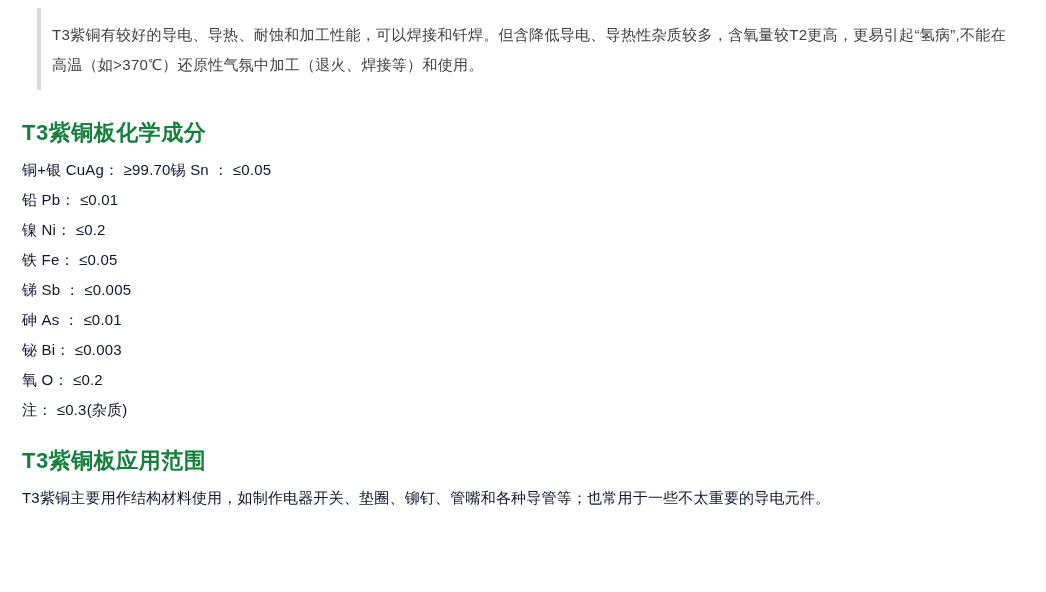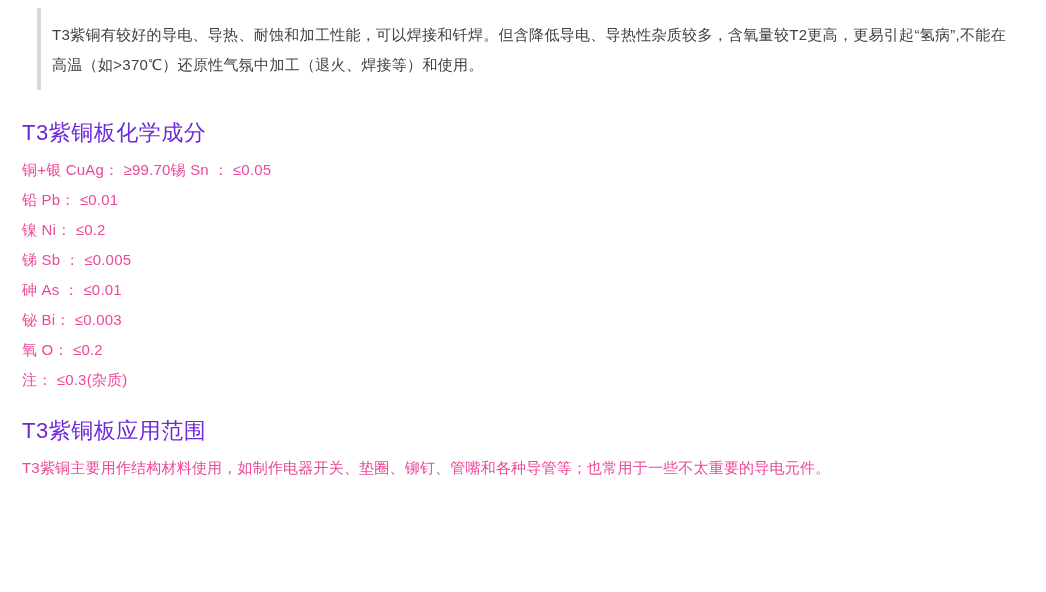--- a/index.html
+++ b/index.html
@@ -25,47 +25,48 @@
   }
   .note p {
     font-size: 15px;
     line-height: 30px;
     color: #3f3f3f;
     letter-spacing: 0.3px;
   }
   .section-heading {
     font-size: 22px;
     line-height: 26px;
-    font-weight: 400;
-    color: #6d28d9;
+    font-weight: 700;
+    color: #15803d;
     margin: 30px 0 16px 0;
     letter-spacing: 0.5px;
   }
   .line {
     font-size: 15px;
     line-height: 16px;
     margin-bottom: 14px;
-    color: #ec4899;
+    color: #0f172a;
     letter-spacing: 0.2px;
   }
 </style>
 </head>
 <body>
 
 <div class="page">
 
   <blockquote class="note">
     <p>T3紫铜有较好的导电、导热、耐蚀和加工性能，可以焊接和钎焊。但含降低导电、导热性杂质较多，含氧量较T2更高，更易引起“氢病”,不能在高温（如&gt;370℃）还原性气氛中加工（退火、焊接等）和使用。</p>
   </blockquote>
 
   <h2 class="section-heading">T3紫铜板化学成分</h2>
 
   <p class="line">铜+银 CuAg： ≥99.70锡 Sn ： ≤0.05</p>
   <p class="line">铅 Pb： ≤0.01</p>
   <p class="line">镍 Ni： ≤0.2</p>
+  <p class="line">铁 Fe： ≤0.05</p>
   <p class="line">锑 Sb ： ≤0.005</p>
   <p class="line">砷 As ： ≤0.01</p>
   <p class="line">铋 Bi： ≤0.003</p>
   <p class="line">氧 O： ≤0.2</p>
   <p class="line">注： ≤0.3(杂质)</p>
 
   <h2 class="section-heading">T3紫铜板应用范围</h2>
 
   <p class="line">T3紫铜主要用作结构材料使用，如制作电器开关、垫圈、铆钉、管嘴和各种导管等；也常用于一些不太重要的导电元件。</p>
 

